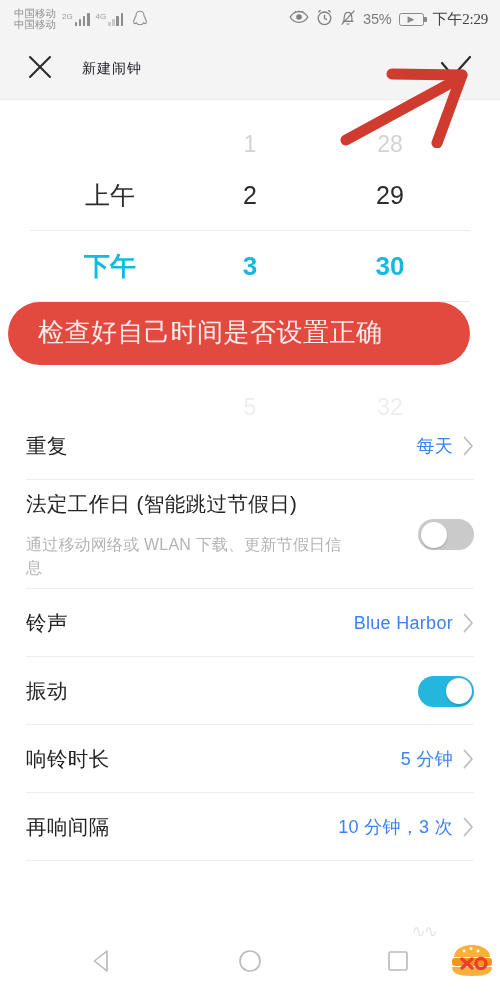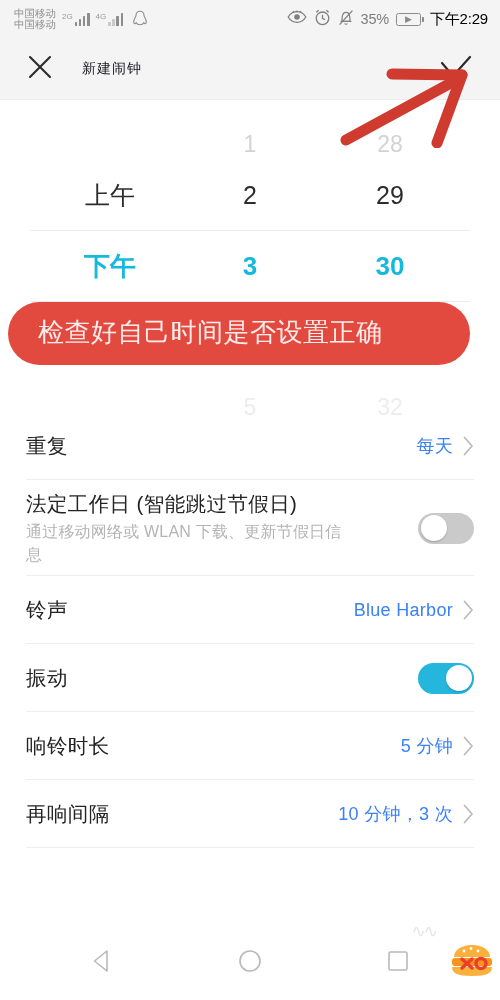--- a/index.html
+++ b/index.html
@@ -47,21 +47,21 @@
   .bars i:nth-child(4) { height: 13px; }
   .bars.faded i:nth-child(1),
   .bars.faded i:nth-child(2) { background: #c9c9c9; }
   .qq { margin-left: 4px; display: flex; align-items: center; }
   .sb-right {
     margin-left: auto;
     display: flex; align-items: center; gap: 7px;
     color: #7f7f7f;
   }
   .sb-pct { font-size: 14.5px; color: #7c7c7c; letter-spacing: -0.2px; }
-  .sb-time { font-size: 15px; color: #000000; margin-left: 2px; letter-spacing: -0.2px; }
+  .sb-time { font-size: 15px; color: #404040; margin-left: 2px; letter-spacing: -0.2px; font-family: Liberation Serif, serif; }
   .battery {
     width: 25px; height: 13px; border: 1.6px solid #8a8a8a;
     border-radius: 2.5px; position: relative; display: flex;
     align-items: center; justify-content: center;
   }
   .battery::after {
     content: ""; position: absolute; right: -4px; top: 3.5px;
     width: 2.2px; height: 5px; background: #8a8a8a; border-radius: 0 1px 1px 0;
   }
   .bolt { font-size: 9px; color: #8a8a8a; line-height: 1; }
@@ -137,21 +137,21 @@
     position: relative;
   }
   .srow .sep {
     position: absolute; left: 26px; right: 26px; bottom: 0;
     height: 1px; background: #eeeeee;
   }
   .srow:last-child .sep { background: #eeeeee; }
   .slabel-wrap { display: flex; flex-direction: column; justify-content: center; padding: 10px 0; max-width: 330px; }
   .slabel { font-size: 20.5px; color: #232323; letter-spacing: 0.4px; }
   .ssub {
-    font-size: 16px; color: #b4b4b4; margin-top: 2px;
+    font-size: 16px; color: #b4b4b4; margin-top: 15px;
     line-height: 1.45; letter-spacing: 0.2px;
   }
   .sright {
     margin-left: auto; display: flex; align-items: center; gap: 10px;
   }
   .svalue { font-size: 18px; color: #3b82f6; letter-spacing: 0.3px; }
   .chev { display: flex; align-items: center; color: #bdbdbd; }
 
   .toggle {
     width: 56px; height: 31px; border-radius: 16px;

